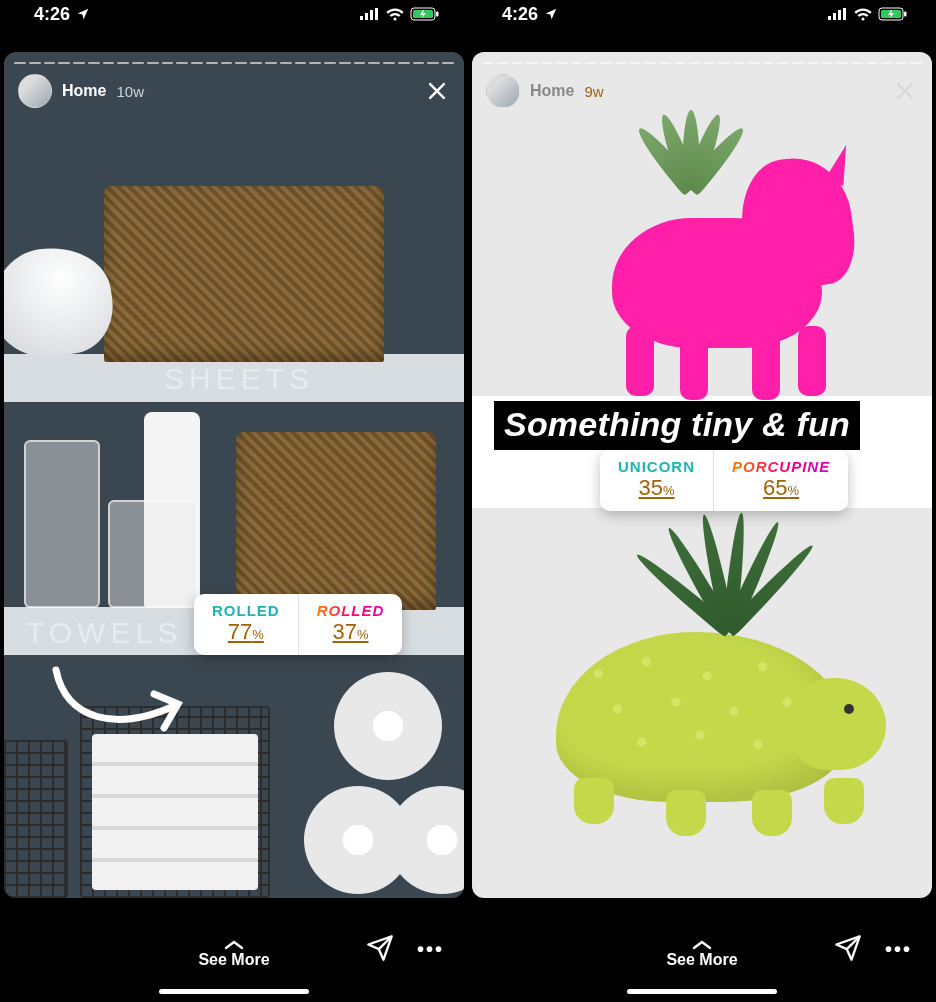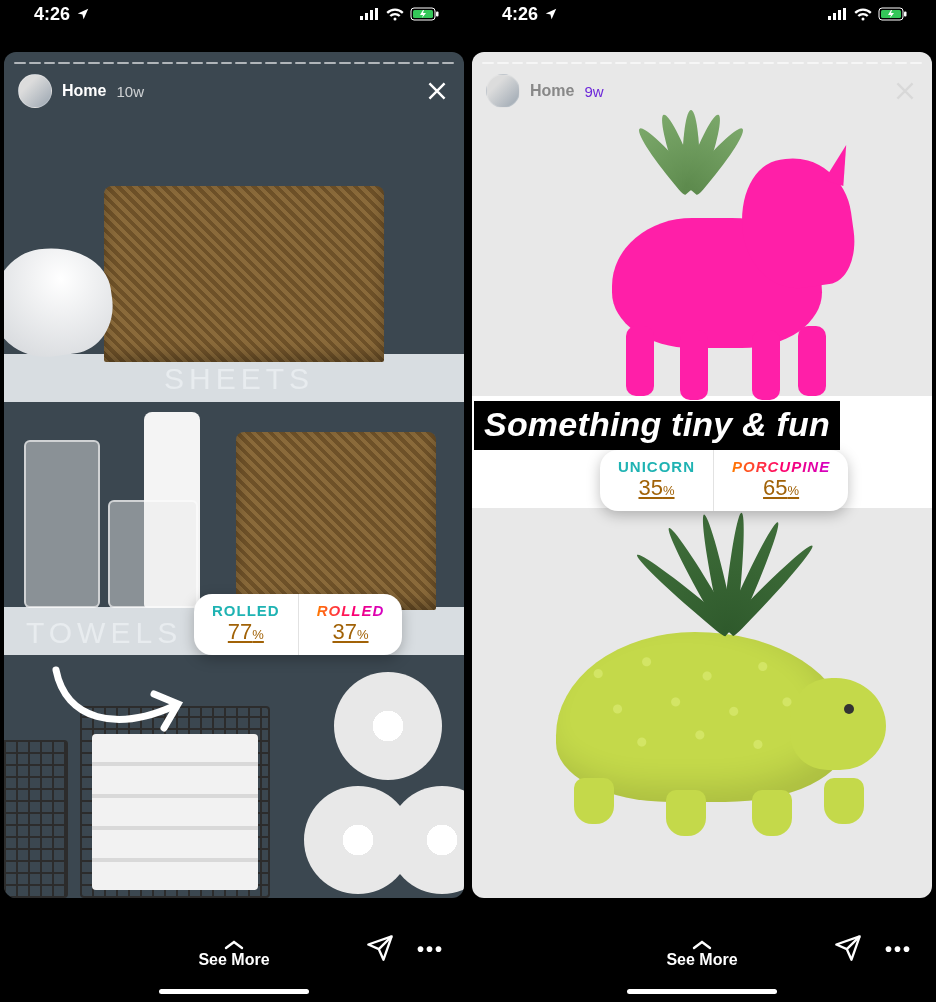--- a/index.html
+++ b/index.html
@@ -78,26 +78,26 @@
     color: #fff;
     font-weight: 800;
     font-style: italic;
     padding: 4px 10px 6px;
     font-size: 33px;
     letter-spacing: .2px;
     z-index: 30;
     white-space: nowrap;
   }
   .caption-1 { top: 78px; left: 22px; }
-  .caption-2 { top: 349px; left: 2px; font-size: 34px;}
+  .caption-2 { top: 349px; left: 22px; font-size: 34px;}
   
   .poll {
     position: absolute;
     background: #fff;
-    border-radius: 18px;
+    border-radius: 10px;
     box-shadow: 0 4px 14px rgba(0,0,0,.25);
     display: flex;
     z-index: 40;
     overflow: hidden;
   }
   .poll-opt {
     text-align: center;
     padding: 8px 18px 10px;
   }
   .poll-sep {
@@ -398,21 +398,21 @@
         <div></div>
         <div></div>
         <div></div>
         <div></div>
         <div></div>
         <div></div>
     </div>
     <div class="story-header">
       <div class="avatar"></div>
       <span class="story-user" style="color:#888">Home</span>
-      <span class="story-age" style="color:#6d28d9">9w</span>
+      <span class="story-age" style="color:#a16207">9w</span>
       <div class="header-spacer"></div>
       <svg class="close-icon dim" width="26" height="26" viewBox="0 0 24 24" fill="none" stroke="#ccc" stroke-width="2.2">
           <path d="M5 5l14 14M19 5L5 19"></path>
         </svg>
     </div>
 
     <div class="white-band"></div>
 
     <div class="succ s-top">
       <div class="leaf" style="transform:translateX(-50%) rotate(-40deg)"></div>

